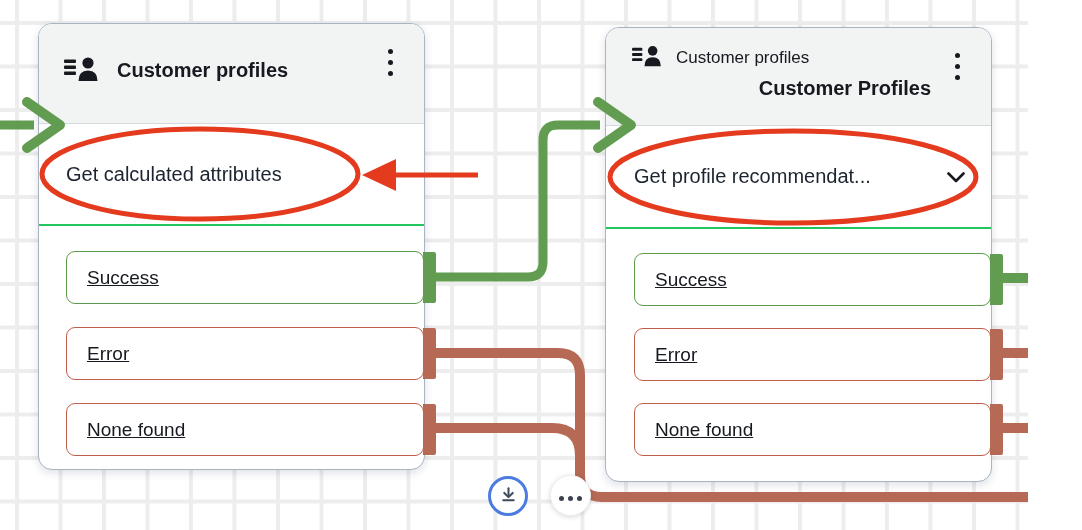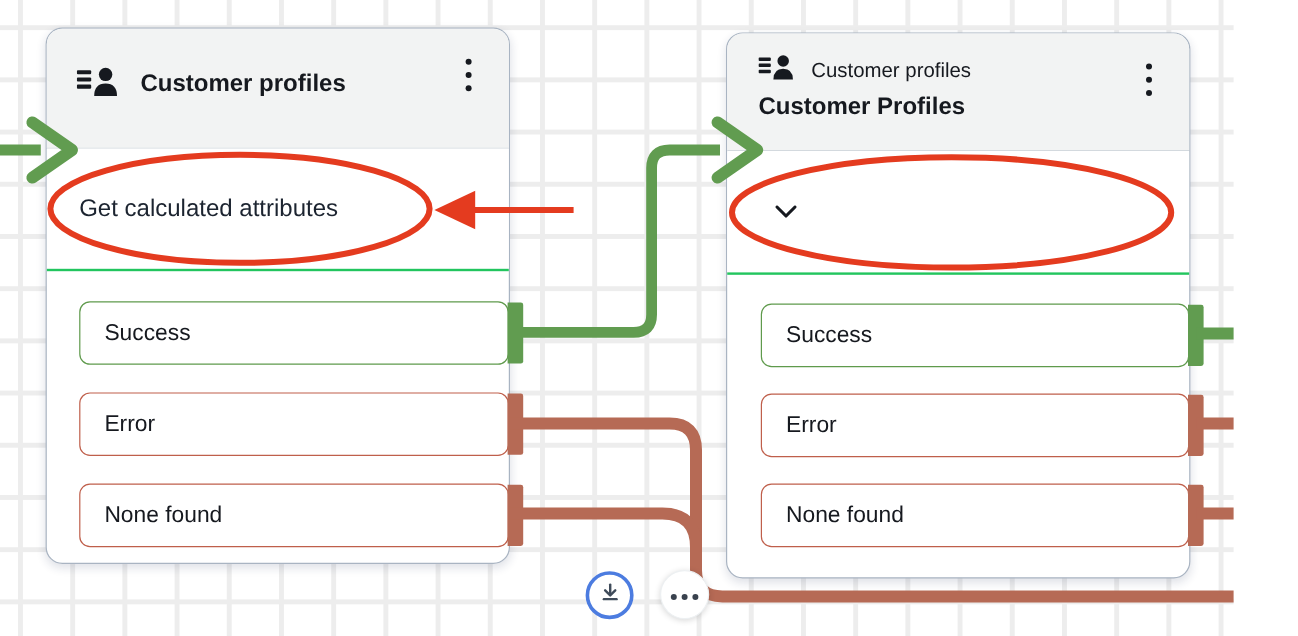--- a/index.html
+++ b/index.html
@@ -4,20 +4,21 @@
 <style>
   html,body{margin:0;padding:0;}
   body{font-family:"Liberation Sans", sans-serif; background:#fff;}
   .canvas{
     position:relative; width:1028px; height:530px; overflow:hidden; background:#ffffff;
     background-image:
       linear-gradient(to right, #ededed 4px, transparent 4px),
       linear-gradient(to bottom, #ededed 4px, transparent 4px);
     background-size:43.5px 43.5px;
     background-position:15px 21px;
+    text-align:right;
   }
   *{box-sizing:border-box;}
   .node{
     position:absolute; background:#fff; border:1px solid #a9b4c2; border-radius:14px;
     box-shadow:0 3px 8px rgba(25,45,85,.14); z-index:2;
   }
   .node-left{left:38px; top:23px; width:387px; height:447px;}
   .node-right{left:605px; top:27px; width:387px; height:455px;}
   .node-header{
     position:relative; background:#f2f3f3; border-bottom:1px solid #d3d9de;
@@ -35,21 +36,21 @@
     position:relative; display:flex; align-items:center; border-bottom:2px solid #22c55e;
     font-size:20px; color:#1c2430; background:#fff;
   }
   .node-left .node-action{height:102px; padding:0 24px 0 27px;}
   .node-right .node-action{height:103px; padding:0 26px 0 28px; justify-content:space-between;}
   .node-outputs{padding-top:25px;}
   .node-right .node-outputs{padding-top:24px;}
   .row{
     position:relative; height:53px; margin:0 0 23px 27px; border:1.6px solid #999;
     border-radius:9px; background:#fff; display:flex; align-items:center;
-    padding-left:20px; font-size:19px; color:#16191f;
+    padding-left:20px; font-size:19px; color:#16191f;text-decoration:underline;
   }
   .node-right .row{margin-left:28px; margin-bottom:22px;}
   .row.success{border-color:#5f9a4c;}
   .row.error{border-color:#bf5f4b;}
   .port{position:absolute; top:0; right:-13px; width:13px; height:100%; border-radius:0 2px 2px 0;}
   .port.green{background:#619c50;}
   .port.red{background:#b66a55;}
   .overlay{position:absolute; left:0; top:0; z-index:5; pointer-events:none;}
   .btn-circle{
     position:absolute; background:#fff; border-radius:50%; z-index:6;
@@ -122,20 +123,21 @@
         <span class="cat-sm">Customer profiles</span>
       </div>
       <div class="node-title">Customer Profiles</div>
       <span class="kebab">
           <i></i>
           <i></i>
           <i></i>
         </span>
     </div>
     <div class="node-action">
+      <span>Get profile recommendat...</span>
       <span class="chev-down">
         <svg width="18" height="11" viewBox="0 0 18 11">
           <polyline points="1.5,1.5 9,9 16.5,1.5" fill="none" stroke="#16191f" stroke-width="2.6" stroke-linecap="round" stroke-linejoin="round"></polyline>
         </svg>
       </span>
     </div>
     <div class="node-outputs">
       <div class="row success">
         <span>Success</span>
         <i class="port green"></i>

